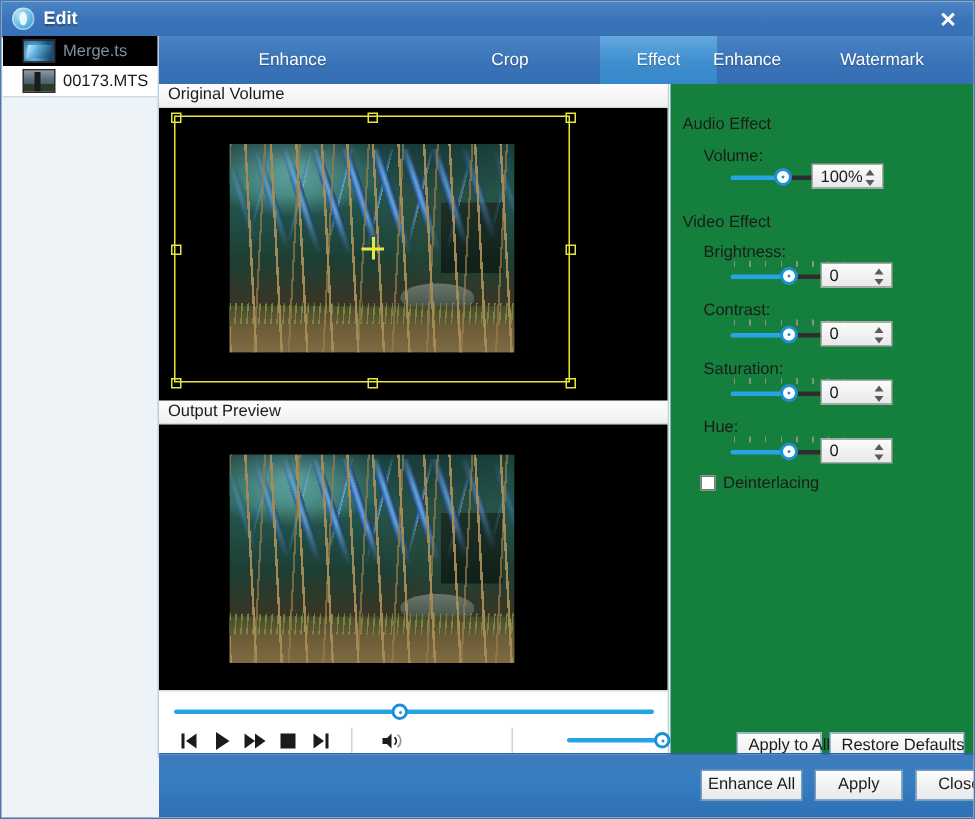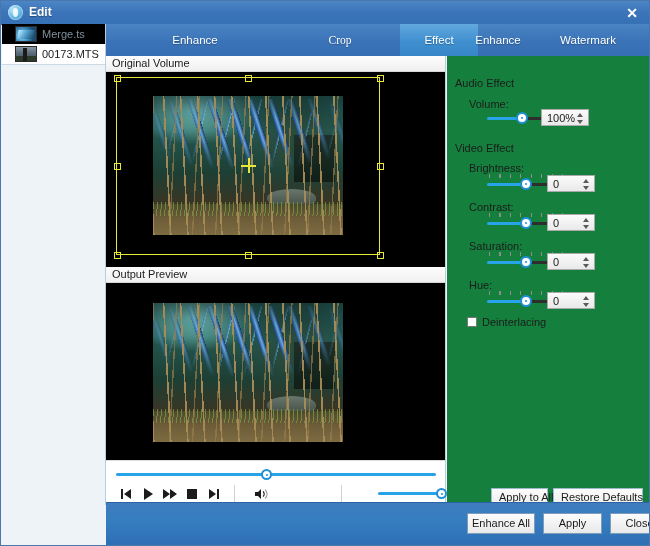--- a/index.html
+++ b/index.html
@@ -269,21 +269,21 @@
       </div>
       <div class="file-row">
         <span class="file-thumb t2"></span>
         <span class="file-name">00173.MTS</span>
       </div>
     </div>
   </div>
 
   <div class="tabbar">
     <div class="tab" style="left:44px;width:90px;">Enhance</div>
-    <div class="tab" style="left:194px;width:80px;font-family:Liberation Serif, serif;">Crop</div>
+    <div class="tab" style="left:194px;width:80px;">Crop</div>
     <div class="tab active" style="left:274px;width:78px;">Effect</div>
     <div class="tab" style="left:352px;width:80px;">Enhance</div>
     <div class="tab" style="left:432px;width:100px;">Watermark</div>
   </div>
 
   <div class="center">
 
     <div class="panel-header">Original Volume</div>
 
     <div class="video-stage orig-stage">

